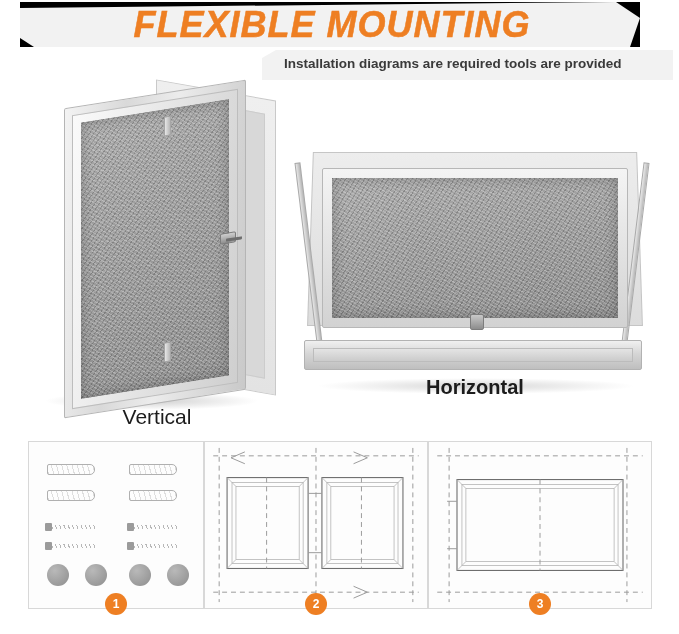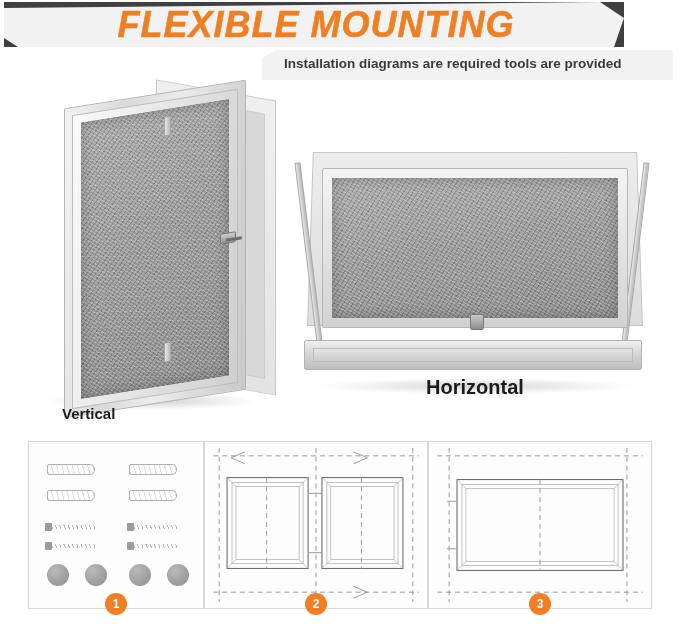--- a/index.html
+++ b/index.html
@@ -17,25 +17,25 @@
 
   
   .header {
     position: absolute;
     left: 0; top: 0;
     width: 679px;
     height: 92px;
   }
   .title-banner {
     position: absolute;
-    left: 4px;
+    left: 20px;
     top: 2px;
     width: 620px;
     height: 45px;
-    background: #404040;
+    background: #000000;
   }
   .title-banner .ribbon {
     position: absolute;
     left: 0; top: 0;
     width: 100%;
     height: 100%;
     background: #f2f2f2;
     clip-path: polygon(0 6px, 596px 0px, 620px 16px, 610px 45px, 14px 45px, 0 36px);
   }
   .main-title {
@@ -175,23 +175,23 @@
     width: 7px; height: 20px;
     background: linear-gradient(90deg,#e6e6e6,#b8b8b8);
     border: 1px solid #a6a6a6;
     box-sizing: border-box;
   }
   .v-label {
     position: absolute;
     left: 28px;
     top: 315px;
     width: 190px;
-    text-align: left;
-    font-size: 15px;
-    font-weight: bold;
+    text-align: center;
+    font-size: 21px;
+    font-weight: normal;
     color: #1c1c1c;
   }
 
   
   .horizontal-wrap {
     position: absolute;
     left: 300px;
     top: 50px;
     width: 360px;
     height: 290px;

